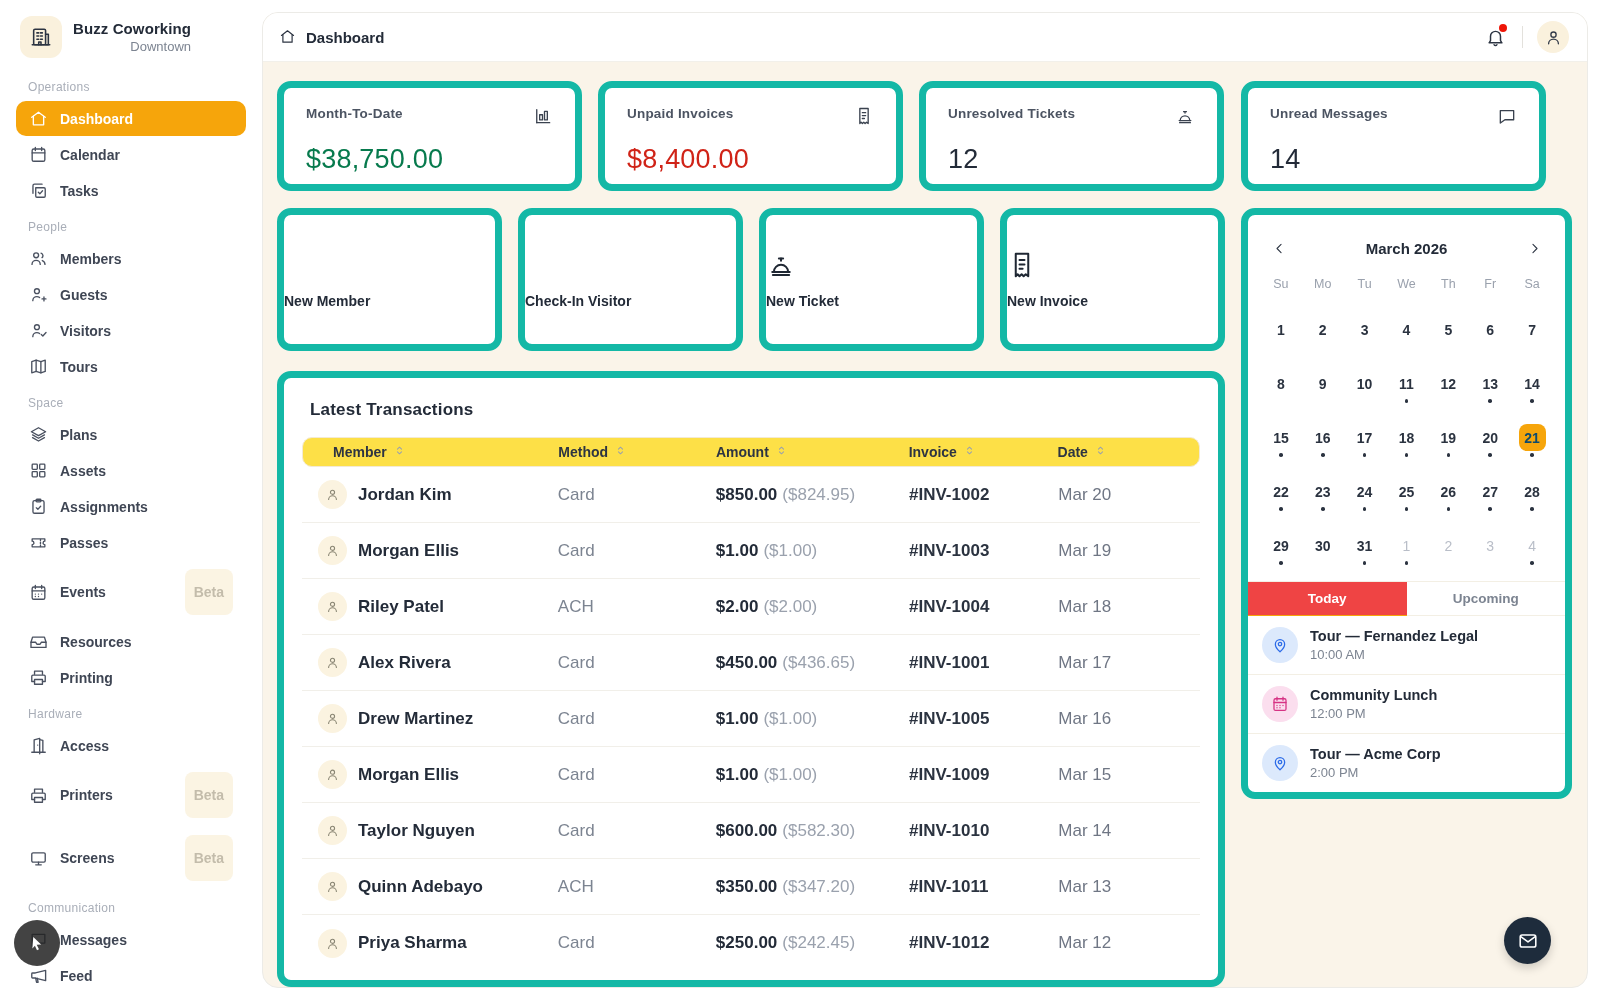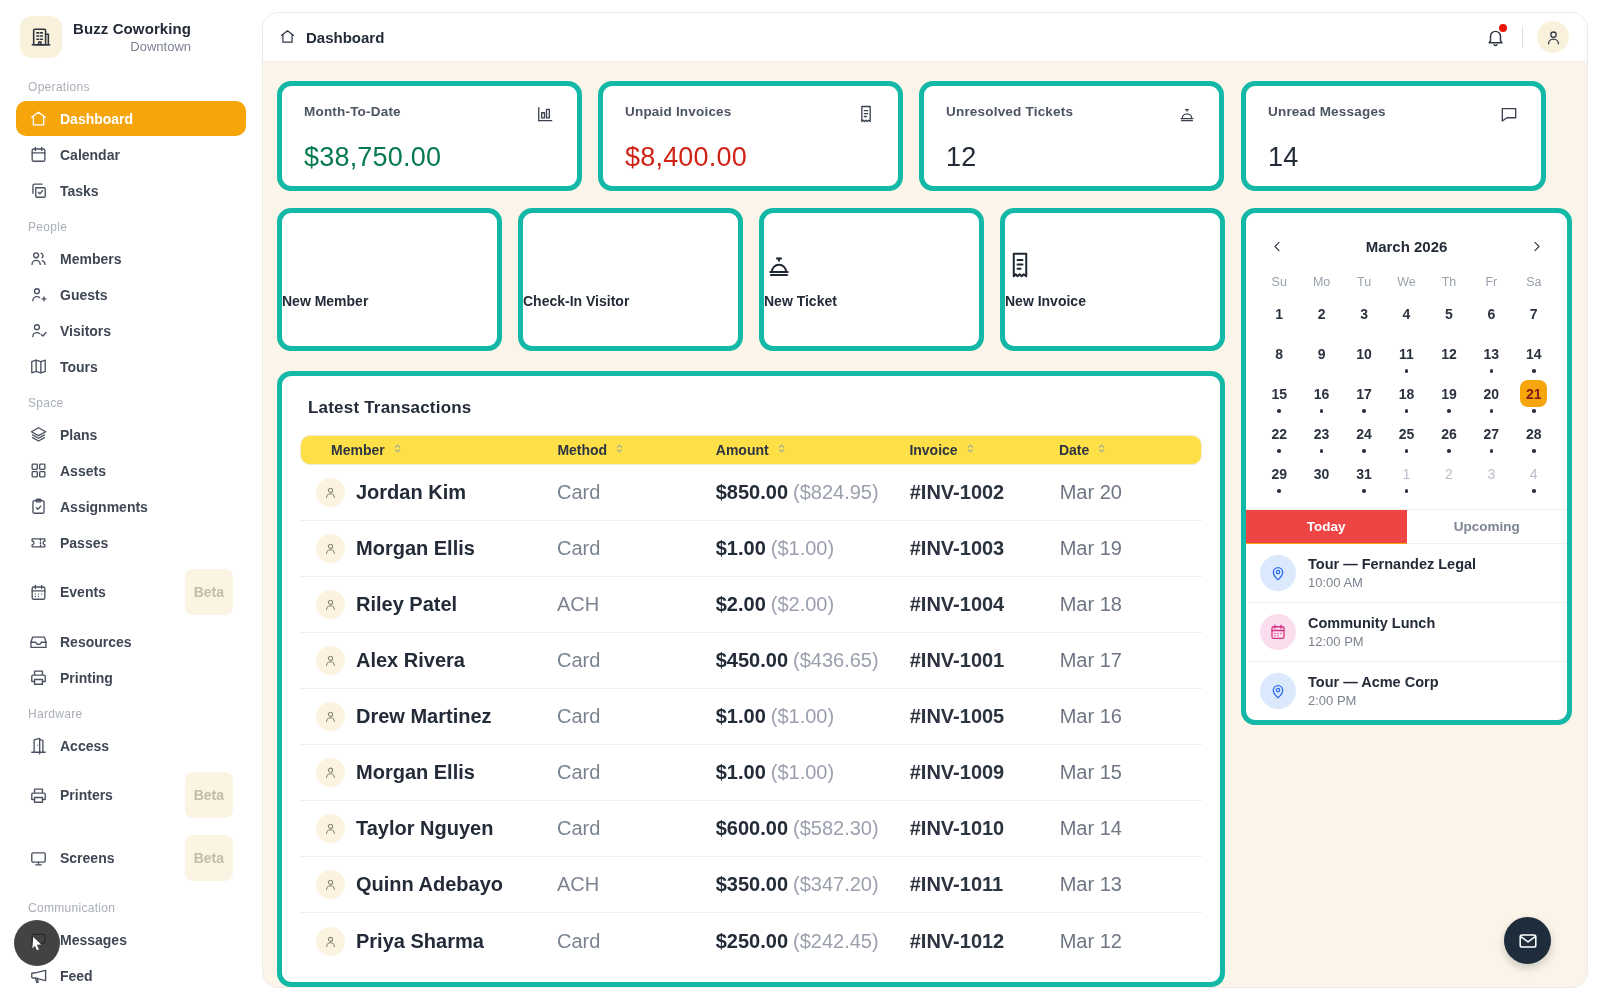--- a/index.html
+++ b/index.html
@@ -32,21 +32,21 @@
   .mh-right { margin-left:auto; display:flex; align-items:center; gap:14px; }
   .bell-btn { position:relative; width:26px; height:26px; display:flex; align-items:center; justify-content:center; color:#2c3442; cursor:pointer; }
   .bell-dot { position:absolute; top:0px; right:1px; width:8px; height:8px; border-radius:50%; background:#EE1507; }
   .mh-divider { width:1px; height:22px; background:#e3e1dc; }
   .avatar-btn { width:32px; height:32px; border-radius:50%; background:#FAF1DD; display:flex; align-items:center; justify-content:center; color:#333b49; cursor:pointer; }
 
   .content { flex:1; padding:19px 15px 0 14px; display:flex; gap:16px; overflow:hidden; }
   .col-left { width:948px; min-width:948px; display:flex; flex-direction:column; }
   .col-right { flex:1; display:flex; flex-direction:column; }
 
-  .card { background:#ffffff; border:5px solid #14b8a6; border-radius:14px; }
+  .card { background:#ffffff; border:7px solid #14b8a6; border-radius:14px; }
 
   
   .stats-row { display:flex; gap:16px; }
   .stat-card { width:305px; height:110px; padding:18px 22px; }
   .stat-top { display:flex; justify-content:space-between; align-items:flex-start; }
   .stat-label { font-size:13.5px; color:#4c5462; font-weight:600; letter-spacing:.2px; }
   .stat-icon { color:#3a424f; width:20px; height:20px; }
   .stat-value { font-size:27px; font-weight:400; margin-top:18px; letter-spacing:.2px; }
 
   
@@ -55,43 +55,43 @@
   .action-icon { width:30px; height:30px; color:#1f2733; }
   .action-label { font-size:14px; font-weight:bold; color:#232b38; }
 
   
   .tx-card { margin-top:20px; padding:22px 18px 8px 18px; flex:1; }
   .tx-title { font-size:17px; font-weight:800; color:#232b38; padding-left:8px; letter-spacing:.2px;}
   .tx-head { margin-top:17px; background:#fde047; border:1px solid #f3ead4; border-radius:10px; display:flex; align-items:center; height:30px; padding:0 10px; }
   .tx-head .th { display:flex; align-items:center; gap:7px; font-size:14px; font-weight:600; color:#2d3442; cursor:pointer; }
   .sort-ic { color:#9aa1ad; width:11px; height:15px; display:flex; }
   .c-member{ width:28%; padding-left:20px;} .c-method{ width:18%;} .c-amount{ width:22%;} .c-invoice{ width:17%;} .c-date{ width:15%;}
-  .tx-row { display:flex; align-items:center; height:56px; border-bottom:1px solid #f1efe9; padding:0 10px; font-size:20px; }
+  .tx-row { display:flex; align-items:center; height:56px; border-bottom:1px solid #f1efe9; padding:0 10px; font-size:17px; }
   .tx-row:last-child { border-bottom:none; }
   .cell { display:flex; align-items:center; }
   .mem-cell { gap:11px; padding-left:6px; }
   .mem-avatar { width:29px; height:29px; border-radius:50%; background:#FBF3E0; display:flex; align-items:center; justify-content:center; color:#8a8674; }
   .mem-name { font-weight:bold; color:#232b38; }
   .method-txt { color:#7c8491; }
   .amt-main { font-weight:bold; color:#232b38; }
   .amt-net { color:#9aa1ad; margin-left:5px; }
   .inv-txt { font-weight:600; color:#2b3340; }
   .date-txt { color:#6f7684; }
 
   
   .cal-card { margin-top:17px; padding:14px 12px 0 12px; display:flex; flex-direction:column; }
   .cal-head { display:flex; align-items:center; justify-content:space-between; padding:8px 8px 2px 8px; }
   .cal-nav { width:22px; height:22px; display:flex; align-items:center; justify-content:center; color:#2c3442; cursor:pointer; }
   .cal-month { font-size:15px; font-weight:bold; color:#232b38; }
-  .cal-grid { display:grid; grid-template-columns:repeat(7,1fr); margin-top:10px; row-gap:1px; }
+  .cal-grid { display:grid; grid-template-columns:repeat(7,1fr); margin-top:10px; row-gap:15px; }
   .cal-wd { text-align:center; font-size:12.5px; color:#9aa1ad; padding:6px 0 10px 0; }
   .cal-cell { height:39px; display:flex; flex-direction:column; align-items:center; justify-content:flex-start; cursor:pointer; }
   .cal-num { font-size:14px; font-weight:600; color:#2b3340; height:27px; min-width:27px; display:flex; align-items:center; justify-content:center; border-radius:8px; }
   .cal-cell.muted .cal-num { color:#b9bec8; font-weight:400; }
-  .cal-cell.selected .cal-num { background:#F6A50B; color:#7f1d1d; padding:8px 1px;}
+  .cal-cell.selected .cal-num { background:#F6A50B; color:#0c4a6e; padding:8px 1px;}
   .cal-dot { width:3.5px; height:3.5px; border-radius:50%; background:#2b3340; margin-top:2px; }
   .cal-dot.hidden { visibility:hidden; }
 
   .tab-row { display:flex; margin:10px -12px 0 -12px; border-top:1px solid #f3efe4; }
   .tab { flex:1; height:34px; display:flex; align-items:center; justify-content:center; font-size:13.5px; font-weight:600; color:#7c8491; cursor:pointer; border-bottom:1px solid #f3efe4; background:#ffffff;}
   .tab.active { background:#ef4444; color:#ffffff; border-bottom:1px solid #F6A50B;text-align:center; }
 
   .event-list { margin:0 -12px; }
   .event-item { display:flex; align-items:center; gap:12px; padding:11px 14px; border-bottom:1px solid #f3efe4; cursor:pointer; }
   .event-item:last-child { border-bottom:none; }

